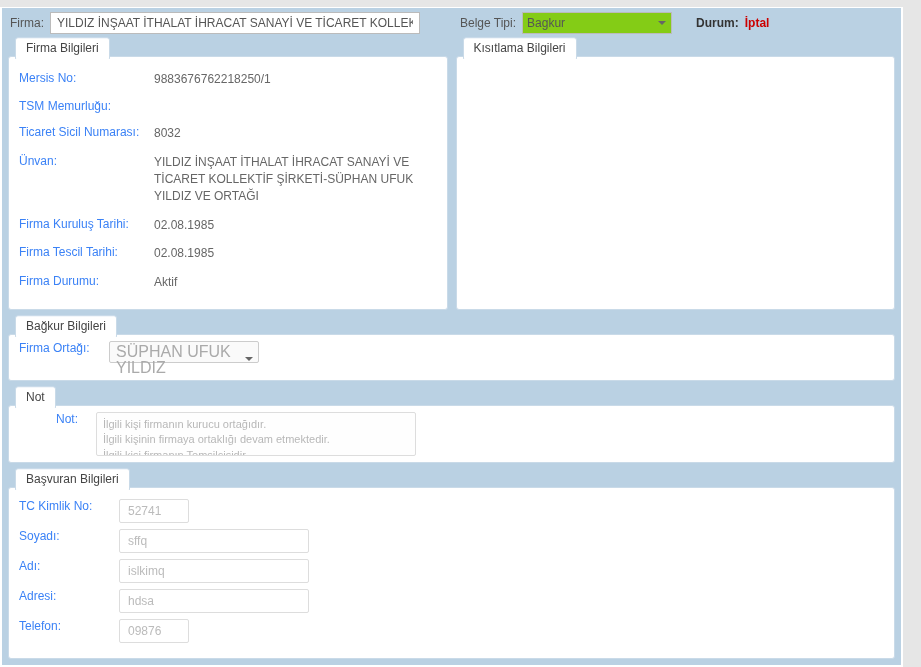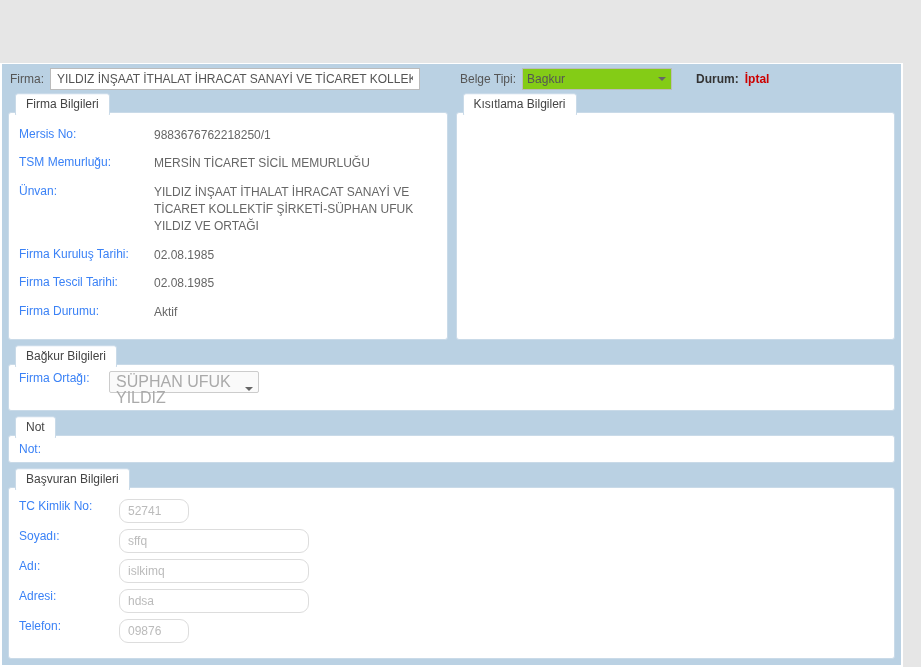--- a/index.html
+++ b/index.html
@@ -172,21 +172,21 @@
       overflow: hidden;
       border-radius: 2px;
     }
     .small-input {
       height: 24px;
       border: 1px solid #ddd;
       background: #fff;
       font-size: 12px;
       color: #bbb;
       padding: 2px 8px;
-      border-radius: 9px;
+      border-radius: 2px;
     }
     .w70 { width: 70px; }
     .w190 { width: 190px; }
     .section-stack {
       display: flex;
       flex-direction: column;
     }
     .tab-space {
       background: #bad1e3;
       height: 18px;
@@ -220,21 +220,24 @@
         <div class="two-col">
           <div class="panel half">
             <div class="panel-tab">Firma Bilgileri</div>
             <div class="panel-body">
               <div class="field-row">
                 <span class="flabel">Mersis No:</span>
                 <span class="fvalue">9883676762218250/1</span>
               </div>
               <div class="field-row">
                 <span class="flabel">TSM Memurluğu:</span>
-                <span class="fvalue">MERSİN TİCARET SİCİL MEMURLUĞU</span>
+              </div>
+              <div class="field-row">
+                <span class="flabel">Ticaret Sicil Numarası:</span>
+                <span class="fvalue">8032</span>
               </div>
               <div class="field-row">
                 <span class="flabel">Ünvan:</span>
                 <span class="fvalue">YILDIZ İNŞAAT İTHALAT İHRACAT SANAYİ VE TİCARET KOLLEKTİF ŞİRKETİ-SÜPHAN UFUK YILDIZ VE ORTAĞI</span>
               </div>
               <div class="field-row">
                 <span class="flabel">Firma Kuruluş Tarihi:</span>
                 <span class="fvalue">02.08.1985</span>
               </div>
               <div class="field-row">
@@ -268,22 +271,27 @@
             </div>
           </div>
         </div>
       </div>
 
       <div class="section-wrap">
         <div class="tab-space"></div>
         <div class="panel">
           <div class="panel-tab">Not</div>
           <div class="panel-body" style="padding-top:2px;padding-bottom:4px;">
-            <div class="field-row" style="padding:2px 0;">
+            <div class="field-row" style="padding:2px 0;margin-left:37px;">
               <span class="flabel" style="width:40px;">Not:</span>
+              <div class="textarea-box">
+                <div>İlgili kişi firmanın kurucu ortağıdır.</div>
+                <div>İlgili kişinin firmaya ortaklığı devam etmektedir.</div>
+                <div>İlgili kişi firmanın Temsilcisidir.</div>
+              </div>
             </div>
           </div>
         </div>
       </div>
 
       <div class="section-wrap">
         <div class="tab-space"></div>
         <div class="panel">
           <div class="panel-tab">Başvuran Bilgileri</div>
           <div class="panel-body">

